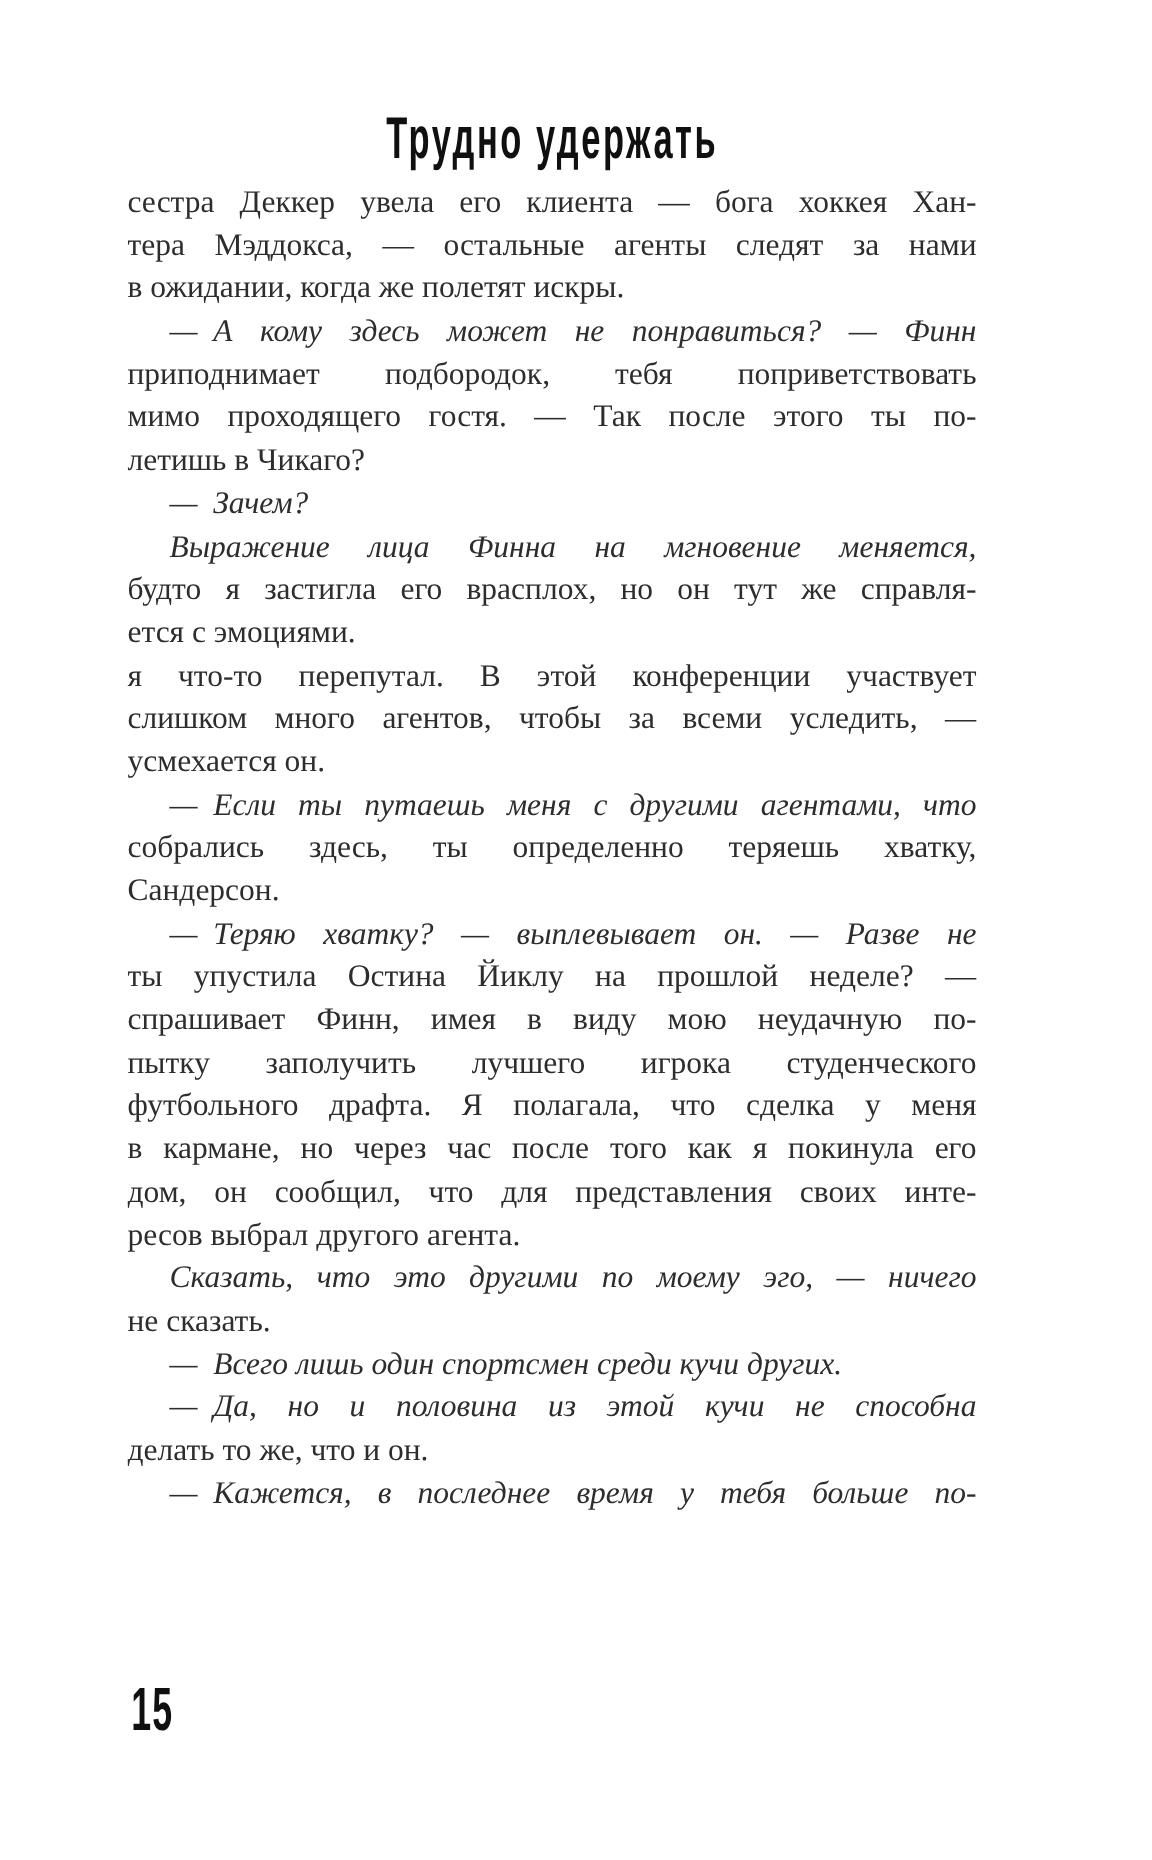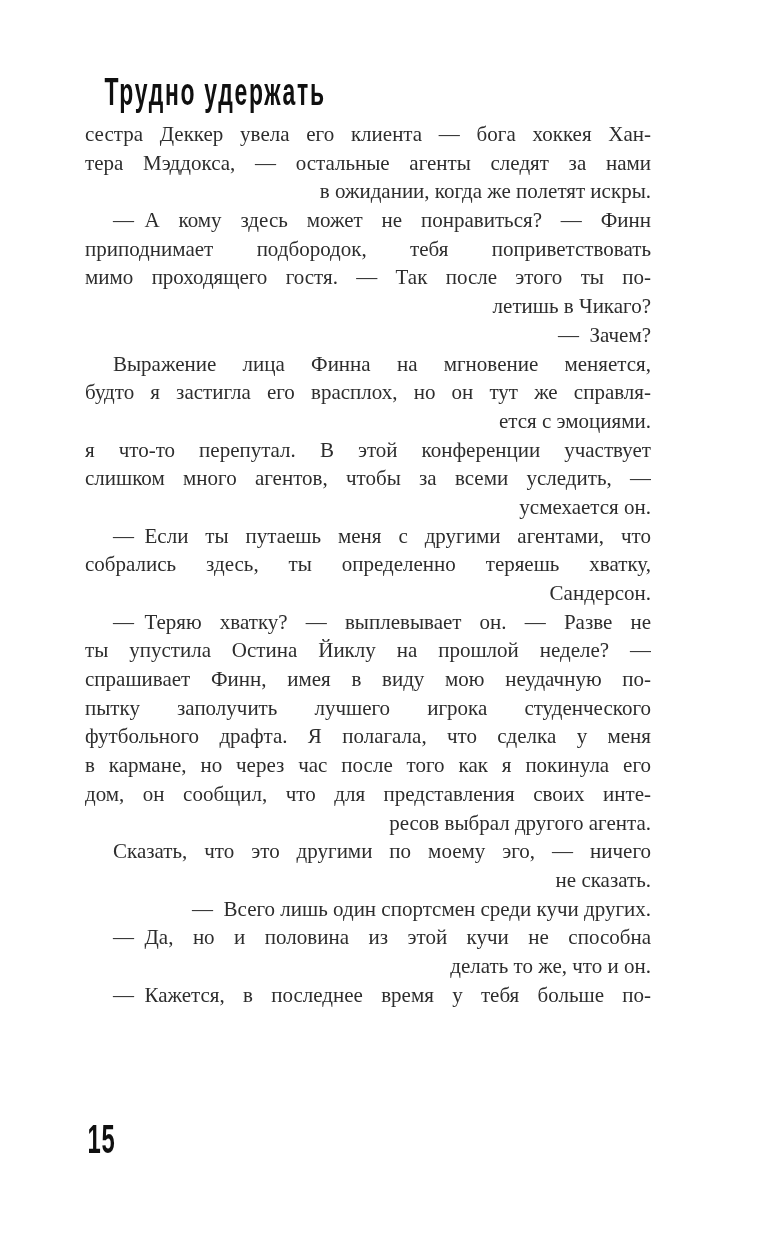--- a/index.html
+++ b/index.html
@@ -12,21 +12,21 @@
     width: 768px;
     height: 1240px;
     background: #ffffff;
     overflow: hidden;
   }
   .running-header {
     position: absolute;
     top: 72px;
     left: 85px;
     width: 566px;
-    text-align: left;
+    text-align: center;
     line-height: 40px;
     white-space: nowrap;
   }
   .script-display {
     display: inline-block;
     font-family: "Liberation Sans", sans-serif;
     font-weight: 700;
     color: #101010;
     letter-spacing: 2px;
     transform: scale(0.85, 1.45);
@@ -40,29 +40,30 @@
     top: 120px;
     left: 85px;
     width: 566px;
   }
   .line {
     font-family: "Liberation Serif", serif;
     font-size: 21px;
     line-height: 28.7px;
     height: 28.7px;
     color: #2d2d2d;
-    text-align: right;
+    text-align: left;
     overflow: hidden;
   }
   .line.justify {
     text-align: justify;
     text-align-last: justify;
   }
   .line.indent {
     padding-left: 28px;
+    font-style: italic;
   }
   .page-footer {
     position: absolute;
     top: 1118px;
     left: 85px;
     width: 566px;
     text-align: left;
     line-height: 44px;
     white-space: nowrap;
   }

